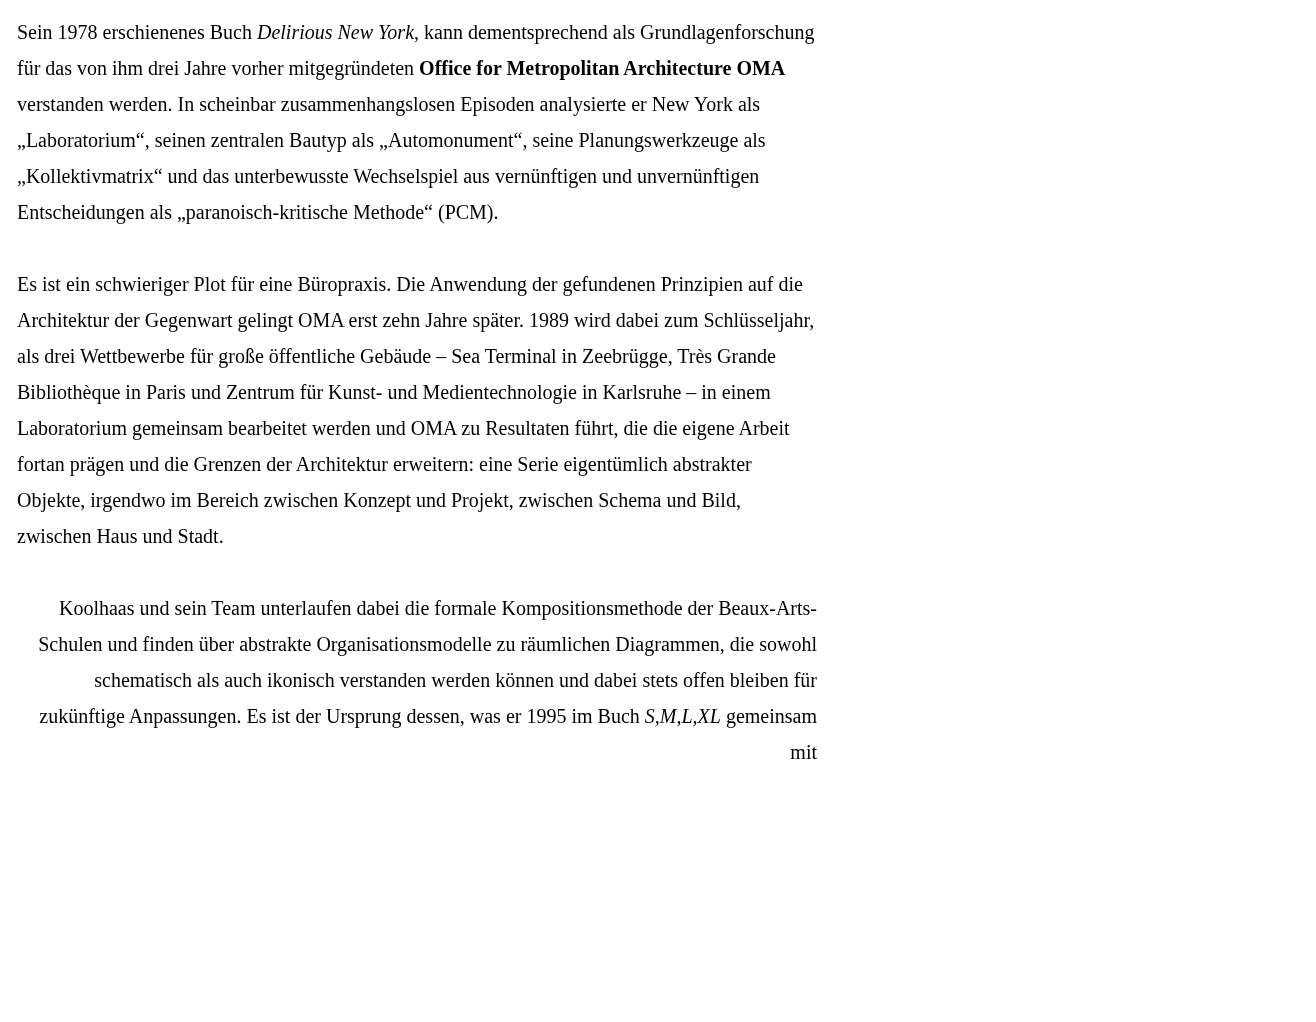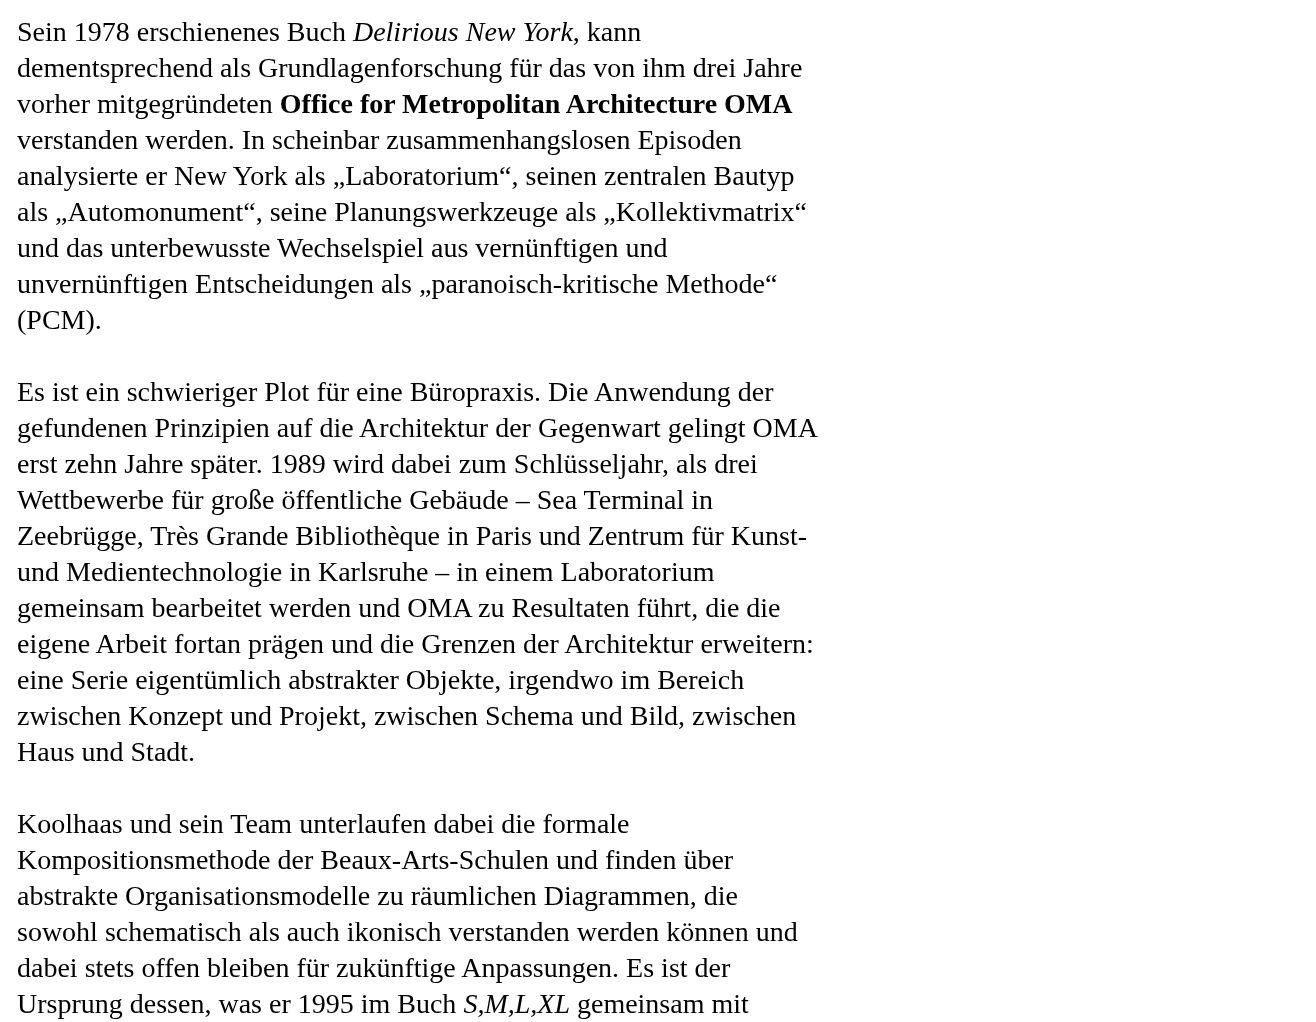--- a/index.html
+++ b/index.html
@@ -11,29 +11,30 @@
     width: 1316px;
     height: 1022px;
     overflow: hidden;
     font-family: "Liberation Serif", "DejaVu Serif", serif;
     color: #000000;
   }
   main.article {
     box-sizing: content-box;
     width: 800px;
     padding: 14px 0 0 17px;
-    font-size: 28px;
+    font-size: 20px;
     line-height: 36px;
     text-rendering: optimizeLegibility;
   }
   p.paragraph {
     margin: 0 0 36px 0;
   }
   p.paragraph:last-child {
     margin-bottom: 0;
+    text-align: right;
   }
   .seg-italic { font-style: italic; }
   .seg-bold   { font-weight: 700; }
 </style>
 </head>
 <body style="background: rgb(255, 255, 255); color: rgb(0, 0, 0);">
 
 <main class="article">
   <p class="paragraph"><span>Sein 1978 erschienenes Buch </span><em class="seg-italic">Delirious New York</em><span>, kann dementsprechend als Grundlagenforschung für das von ihm drei Jahre vorher mitgegründeten </span><strong class="seg-bold">Office for Metropolitan Architecture OMA</strong><span> verstanden werden. In scheinbar zusammenhangslosen Episoden analysierte er New York als „Laboratorium“, seinen zentralen Bautyp als „Automonument“, seine Planungswerkzeuge als „Kollektivmatrix“ und das unterbewusste Wechselspiel aus vernünftigen und unvernünftigen Entscheidungen als „paranoisch-kritische Methode“ (PCM).</span></p>
   <p class="paragraph"><span>Es ist ein schwieriger Plot für eine Büropraxis. Die Anwendung der gefundenen Prinzipien auf die Architektur der Gegenwart gelingt OMA erst zehn Jahre später. 1989 wird dabei zum Schlüsseljahr, als drei Wettbewerbe für große öffentliche Gebäude – Sea Terminal in Zeebrügge, Très Grande Bibliothèque in Paris und Zentrum für Kunst- und Medientechnologie in Karlsruhe – in einem Laboratorium gemeinsam bearbeitet werden und OMA zu Resultaten führt, die die eigene Arbeit fortan prägen und die Grenzen der Architektur erweitern: eine Serie eigentümlich abstrakter Objekte, irgendwo im Bereich zwischen Konzept und Projekt, zwischen Schema und Bild, zwischen Haus und Stadt.</span></p>

